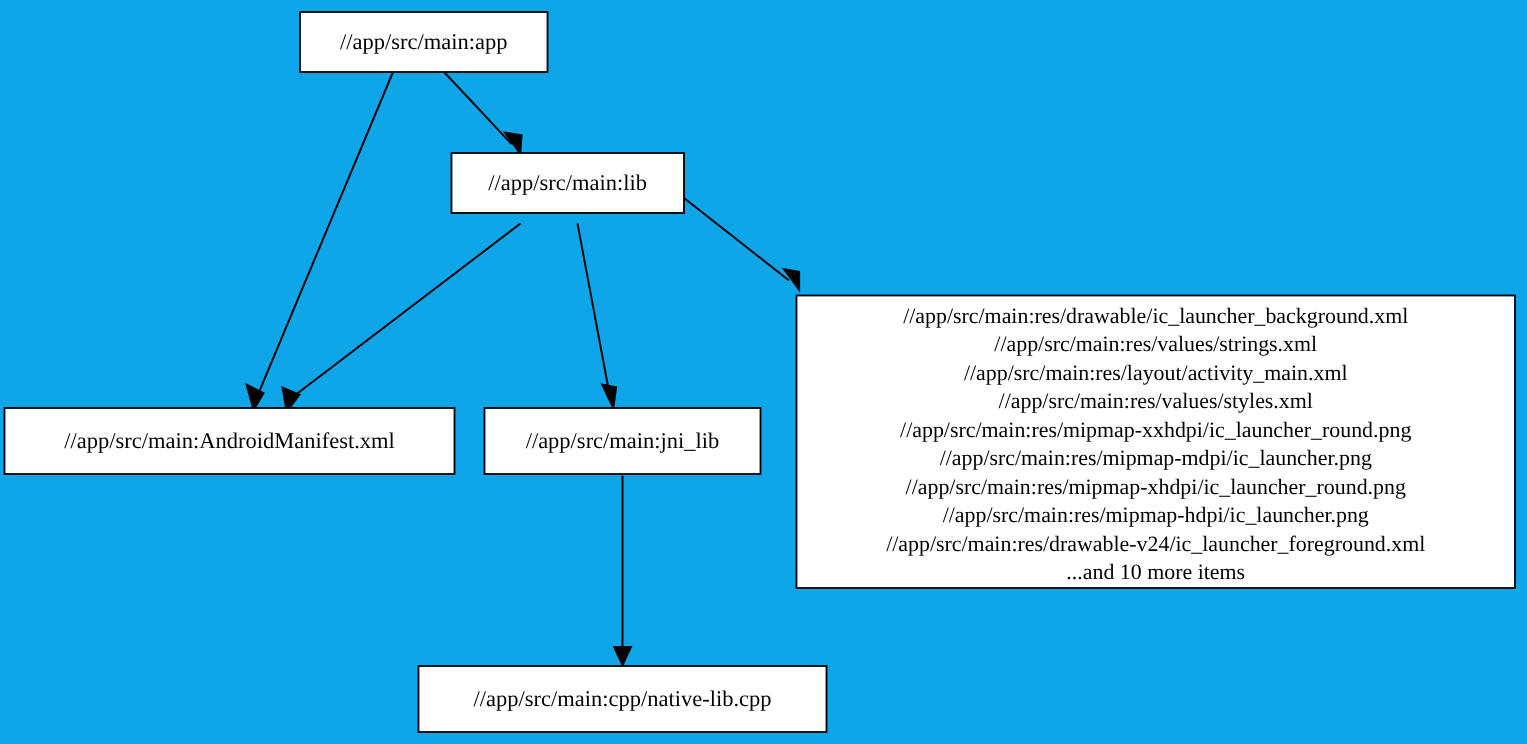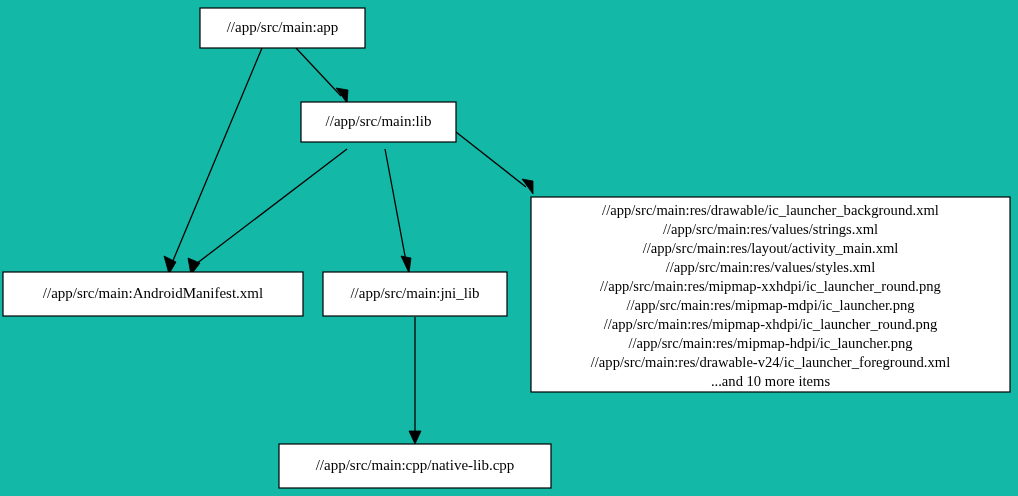--- a/index.html
+++ b/index.html
@@ -10,21 +10,21 @@
   body {
     width: 1018px;
     height: 496px;
     overflow: hidden;
     font-family: "Liberation Serif", "DejaVu Serif", serif;
   }
   #graph-root {
     position: relative;
     width: 1018px;
     height: 496px;
-    background: #14b8a6;
+    background: #0ea5e9;
   }
   #graph-svg {
     position: absolute;
     top: 0;
     left: 0;
     width: 1018px;
     height: 496px;
     display: block;
   }
   .node-box {

